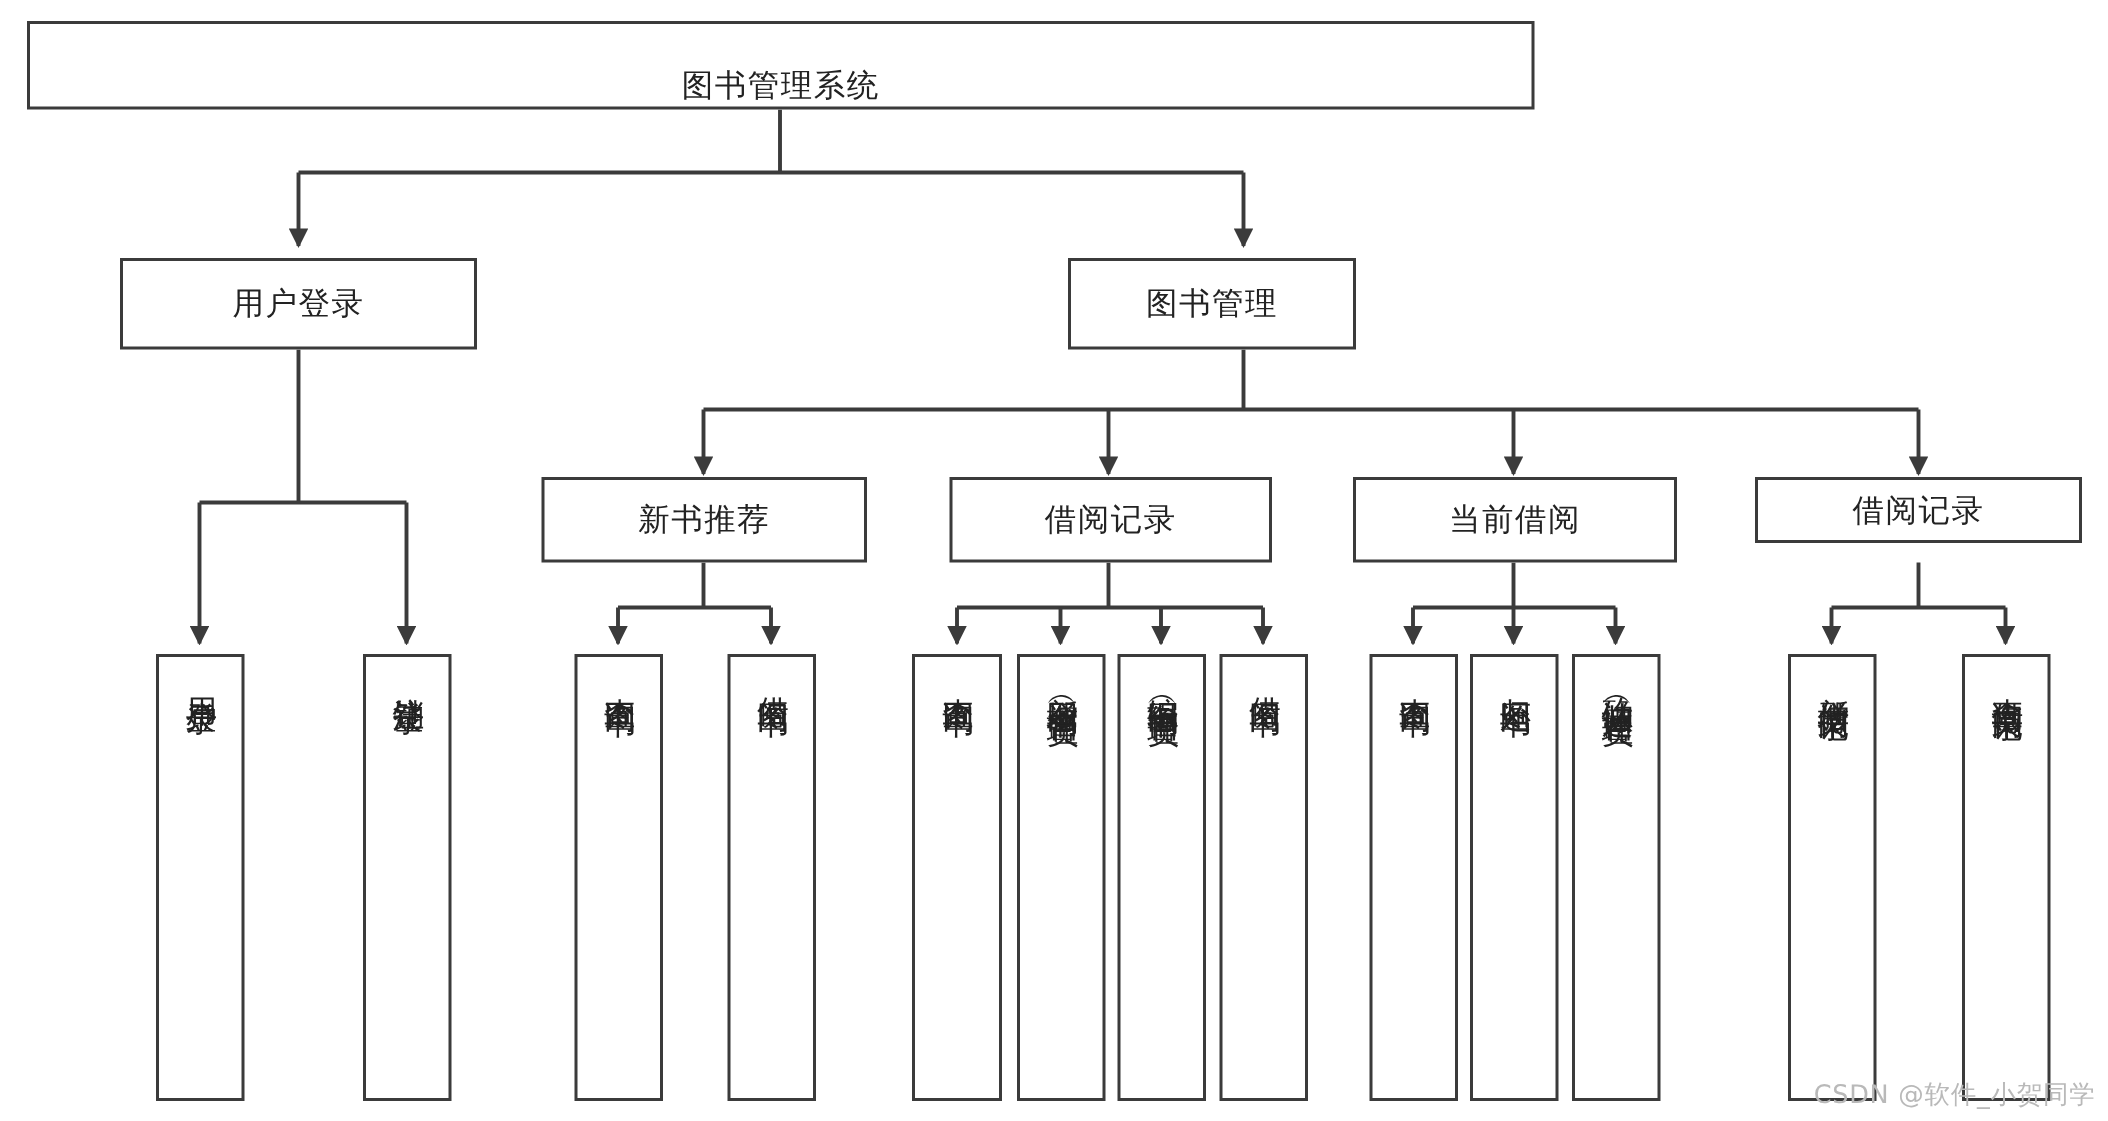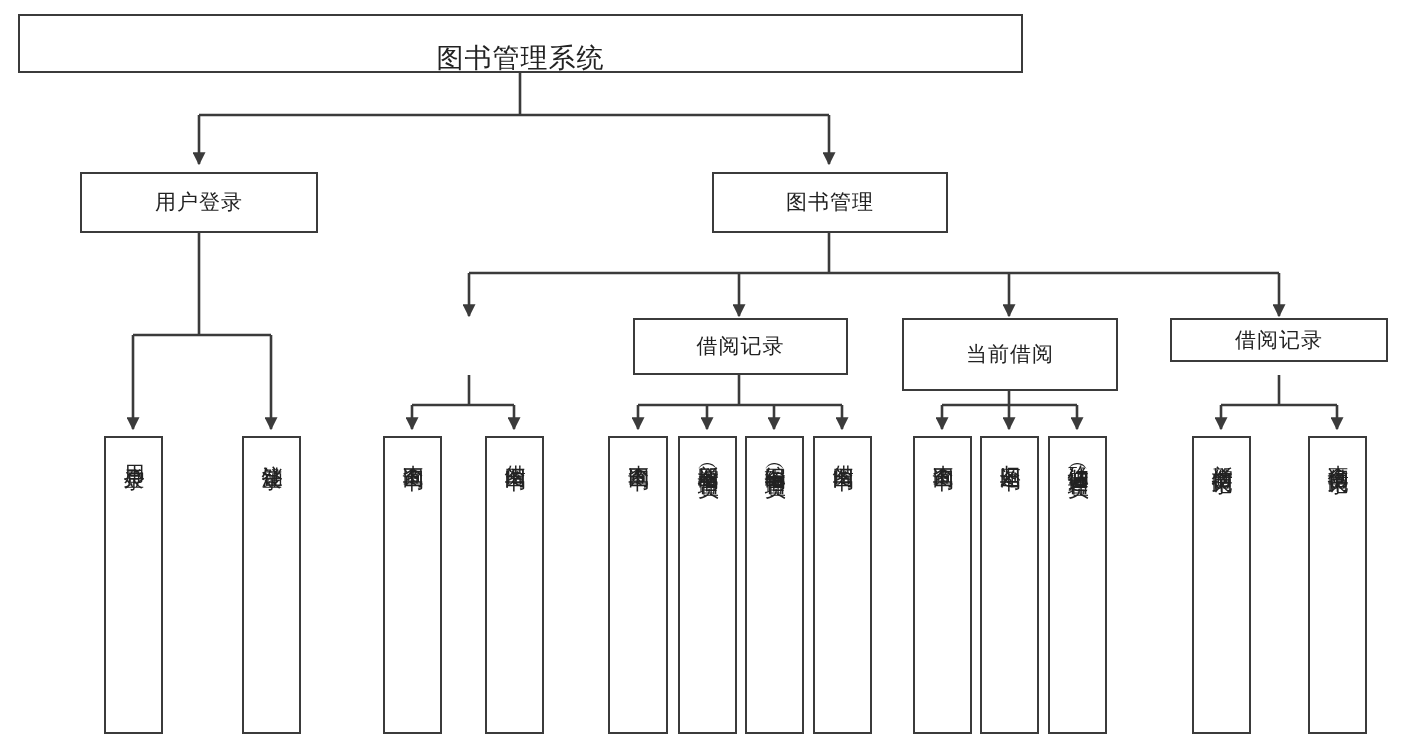--- a/index.html
+++ b/index.html
@@ -32,21 +32,21 @@
     align-items: center;
     justify-content: center;
     color: #222222;
   }
   .node .label {
     font-size: 21px;
     line-height: 1.15;
     letter-spacing: 1px;
     white-space: nowrap;
   }
-  .node.root .label { font-size: 27px; margin-top: 28px; }
+  .node.root .label { font-size: 21px; margin-top: 28px; }
   .node.leaf {
     align-items: flex-start;
     justify-content: center;
     padding-top: 10px;
   }
   .node.leaf .label {
     writing-mode: vertical-rl;
     text-orientation: upright;
     font-size: 21px;
     line-height: 1.22;
@@ -120,28 +120,31 @@
     </g>
   </svg>
 
   <div class="node root" style="left:18px; top:14px; width:1005px; height:59px;">
     <span class="label">图书管理系统</span>
   </div>
 
   <div class="node" style="left:80px; top:172px; width:238px; height:61px;">
     <span class="label">用户登录</span>
   </div>
-  <div class="node" style="left:712px; top:172px; width:236px; height:61px;">
+  <div class="node" style="left:712px; top:172px; width:192px; height:61px;">
     <span class="label">图书管理</span>
   </div>
 
+  <div class="node" style="left:361px; top:318px; width:217px; height:57px;">
+    <span class="label">新书推荐</span>
+  </div>
   <div class="node" style="left:633px; top:318px; width:215px; height:57px;">
     <span class="label">借阅记录</span>
   </div>
-  <div class="node" style="left:902px; top:318px; width:216px; height:73px;">
+  <div class="node" style="left:902px; top:318px; width:216px; height:57px;">
     <span class="label">当前借阅</span>
   </div>
   <div class="node" style="left:1170px; top:318px; width:218px; height:44px;">
     <span class="label">借阅记录</span>
   </div>
 
   <div class="node leaf" style="left:104px; top:436px; width:59px; height:298px;">
     <span class="label">用户登录</span>
   </div>
   <div class="node leaf" style="left:242px; top:436px; width:59px; height:298px;">
@@ -178,14 +181,15 @@
     <span class="label">确认归还（管理员）</span>
   </div>
 
   <div class="node leaf" style="left:1192px; top:436px; width:59px; height:298px;">
     <span class="label">新增借阅记录</span>
   </div>
   <div class="node leaf" style="left:1308px; top:436px; width:59px; height:298px;">
     <span class="label">查询借阅记录</span>
   </div>
 
+  <div class="watermark">CSDN @软件_小贺同学</div>
 
 </div>
 
 </body></html>

